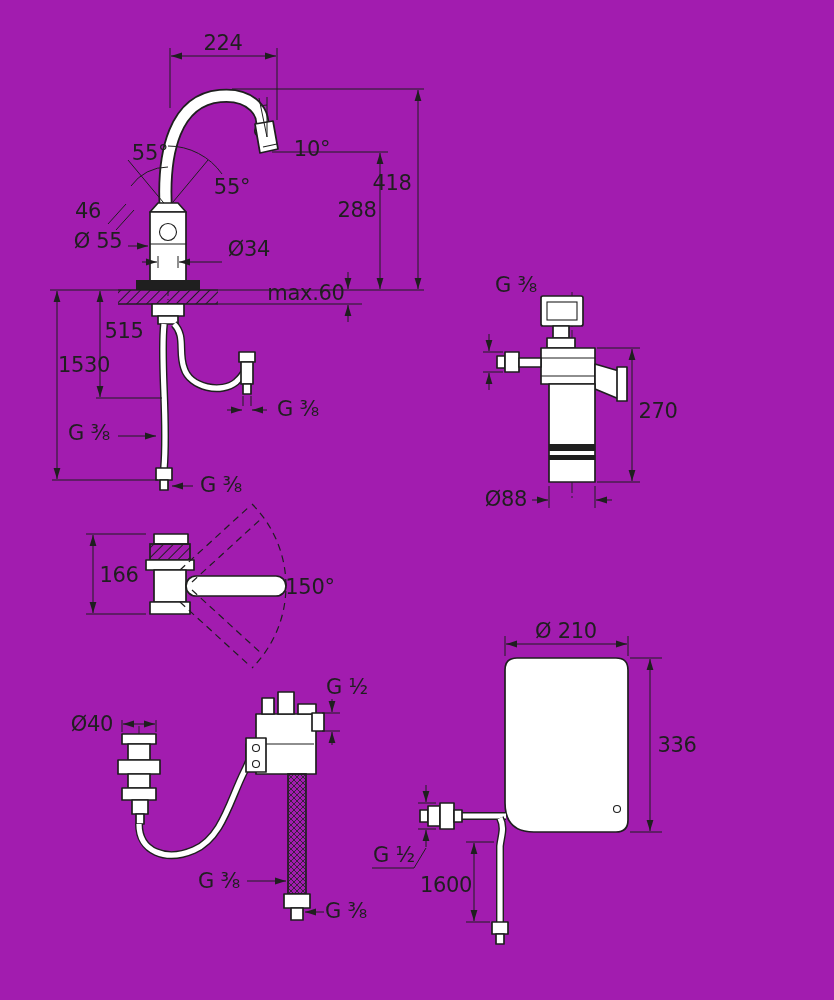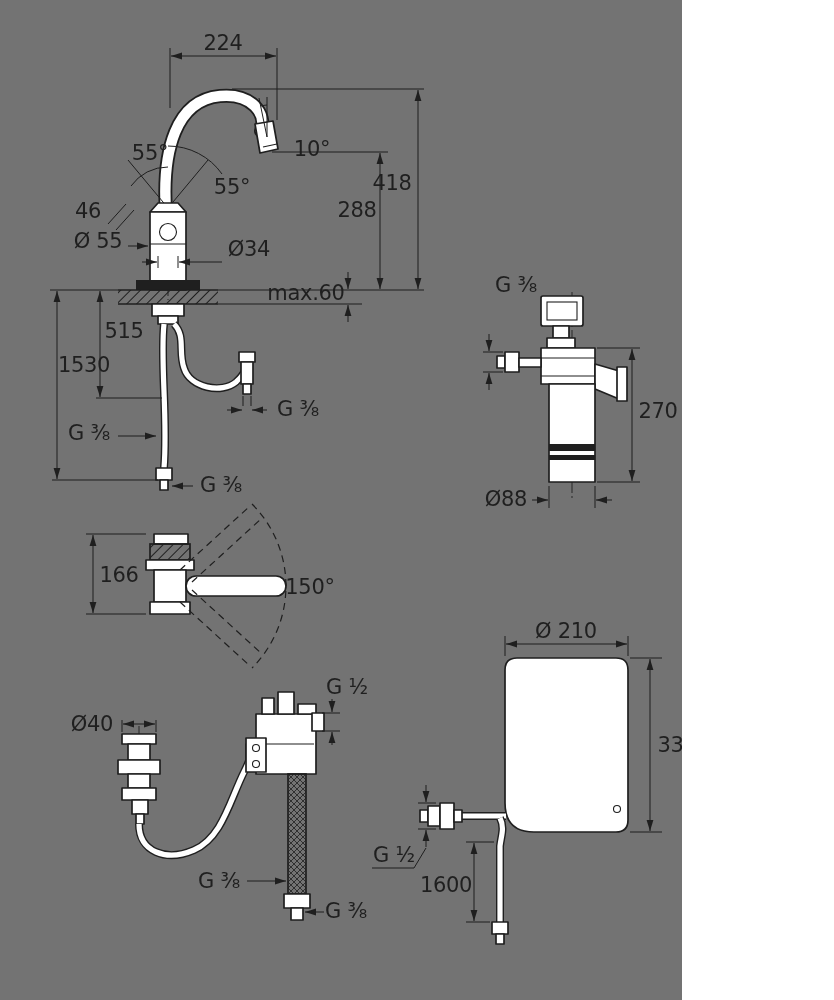--- a/index.html
+++ b/index.html
@@ -1,16 +1,16 @@
 <!DOCTYPE html>
 <html><head>
 <meta charset="utf-8">
 <style>
   html,body{margin:0;padding:0;background:#fff;}
-  .canvas{position:relative;width:682px;height:1000px;background:#737373;overflow:hidden;}
+  .canvas{position:relative;width:834px;height:1000px;background:#a21caf;overflow:hidden;}
   svg{display:block;}
   .o  {fill:none;stroke:#1f1f1f;stroke-width:1.7;stroke-linejoin:round;}
   .of {fill:#fff;stroke:#1f1f1f;stroke-width:1.7;stroke-linejoin:round;}
   .ot {fill:none;stroke:#1f1f1f;stroke-width:1.1;}
   .d  {fill:none;stroke:#1f1f1f;stroke-width:1;}
   .cl {fill:none;stroke:#1f1f1f;stroke-width:.9;stroke-dasharray:11 3 2 3;}
   .dsh{fill:none;stroke:#1f1f1f;stroke-width:1.2;stroke-dasharray:7 5;}
   .tO {fill:none;stroke:#1f1f1f;stroke-width:14;stroke-linecap:round;}
   .tI {fill:none;stroke:#fff;stroke-width:10.4;stroke-linecap:round;}
   .hO {fill:none;stroke:#1f1f1f;stroke-width:8;}

